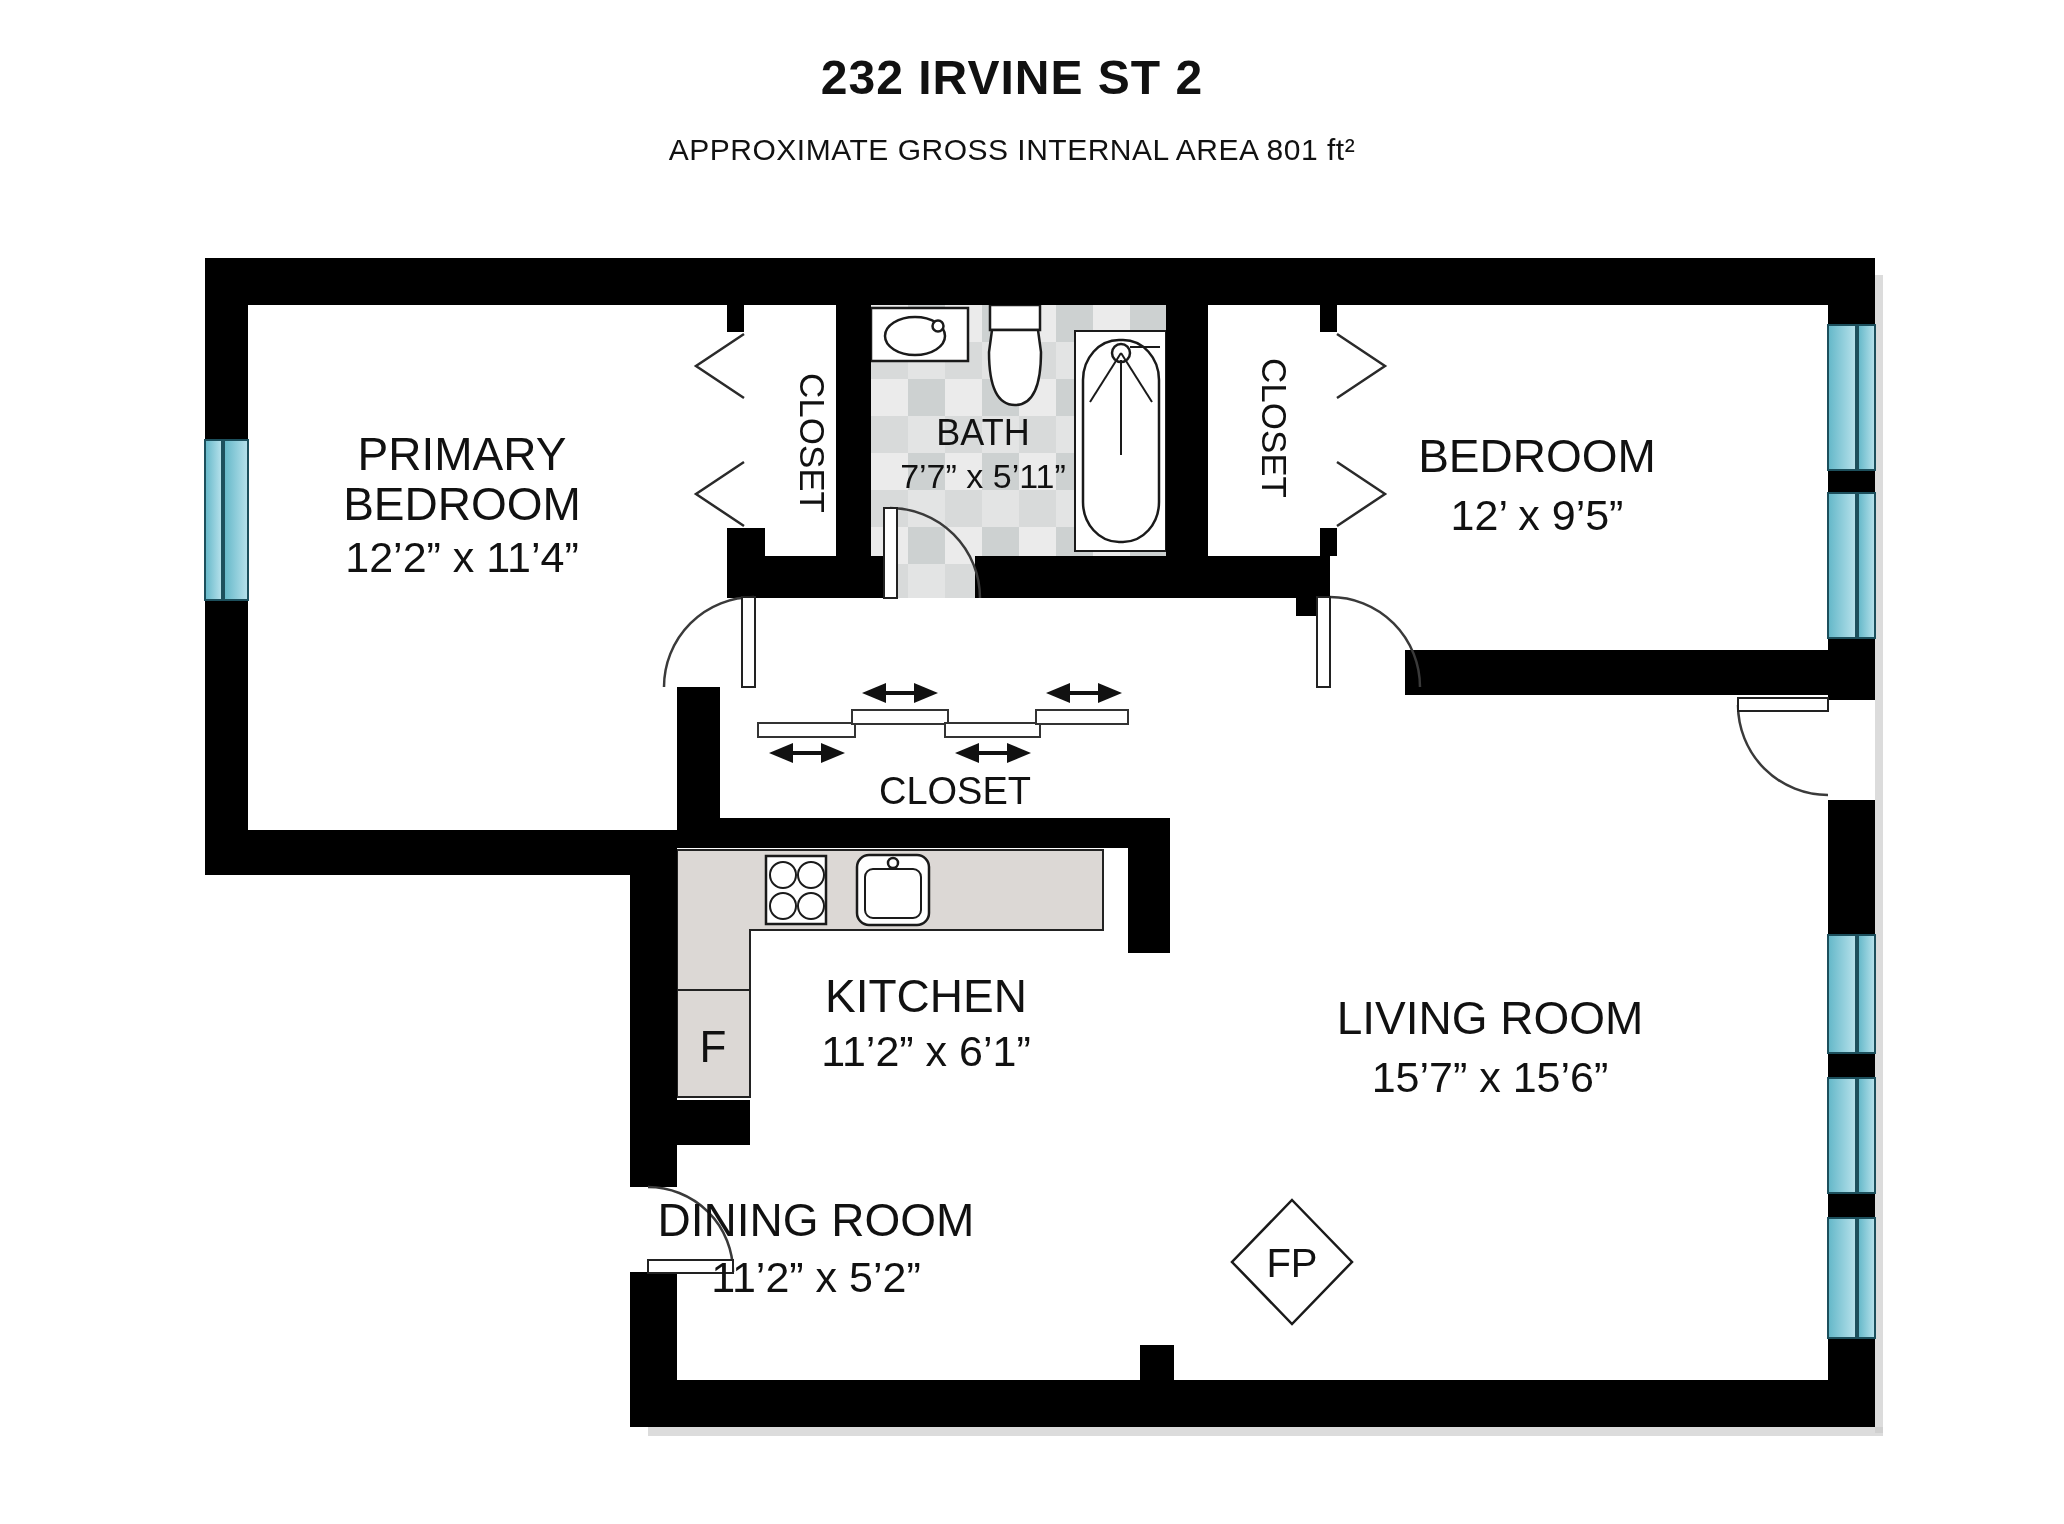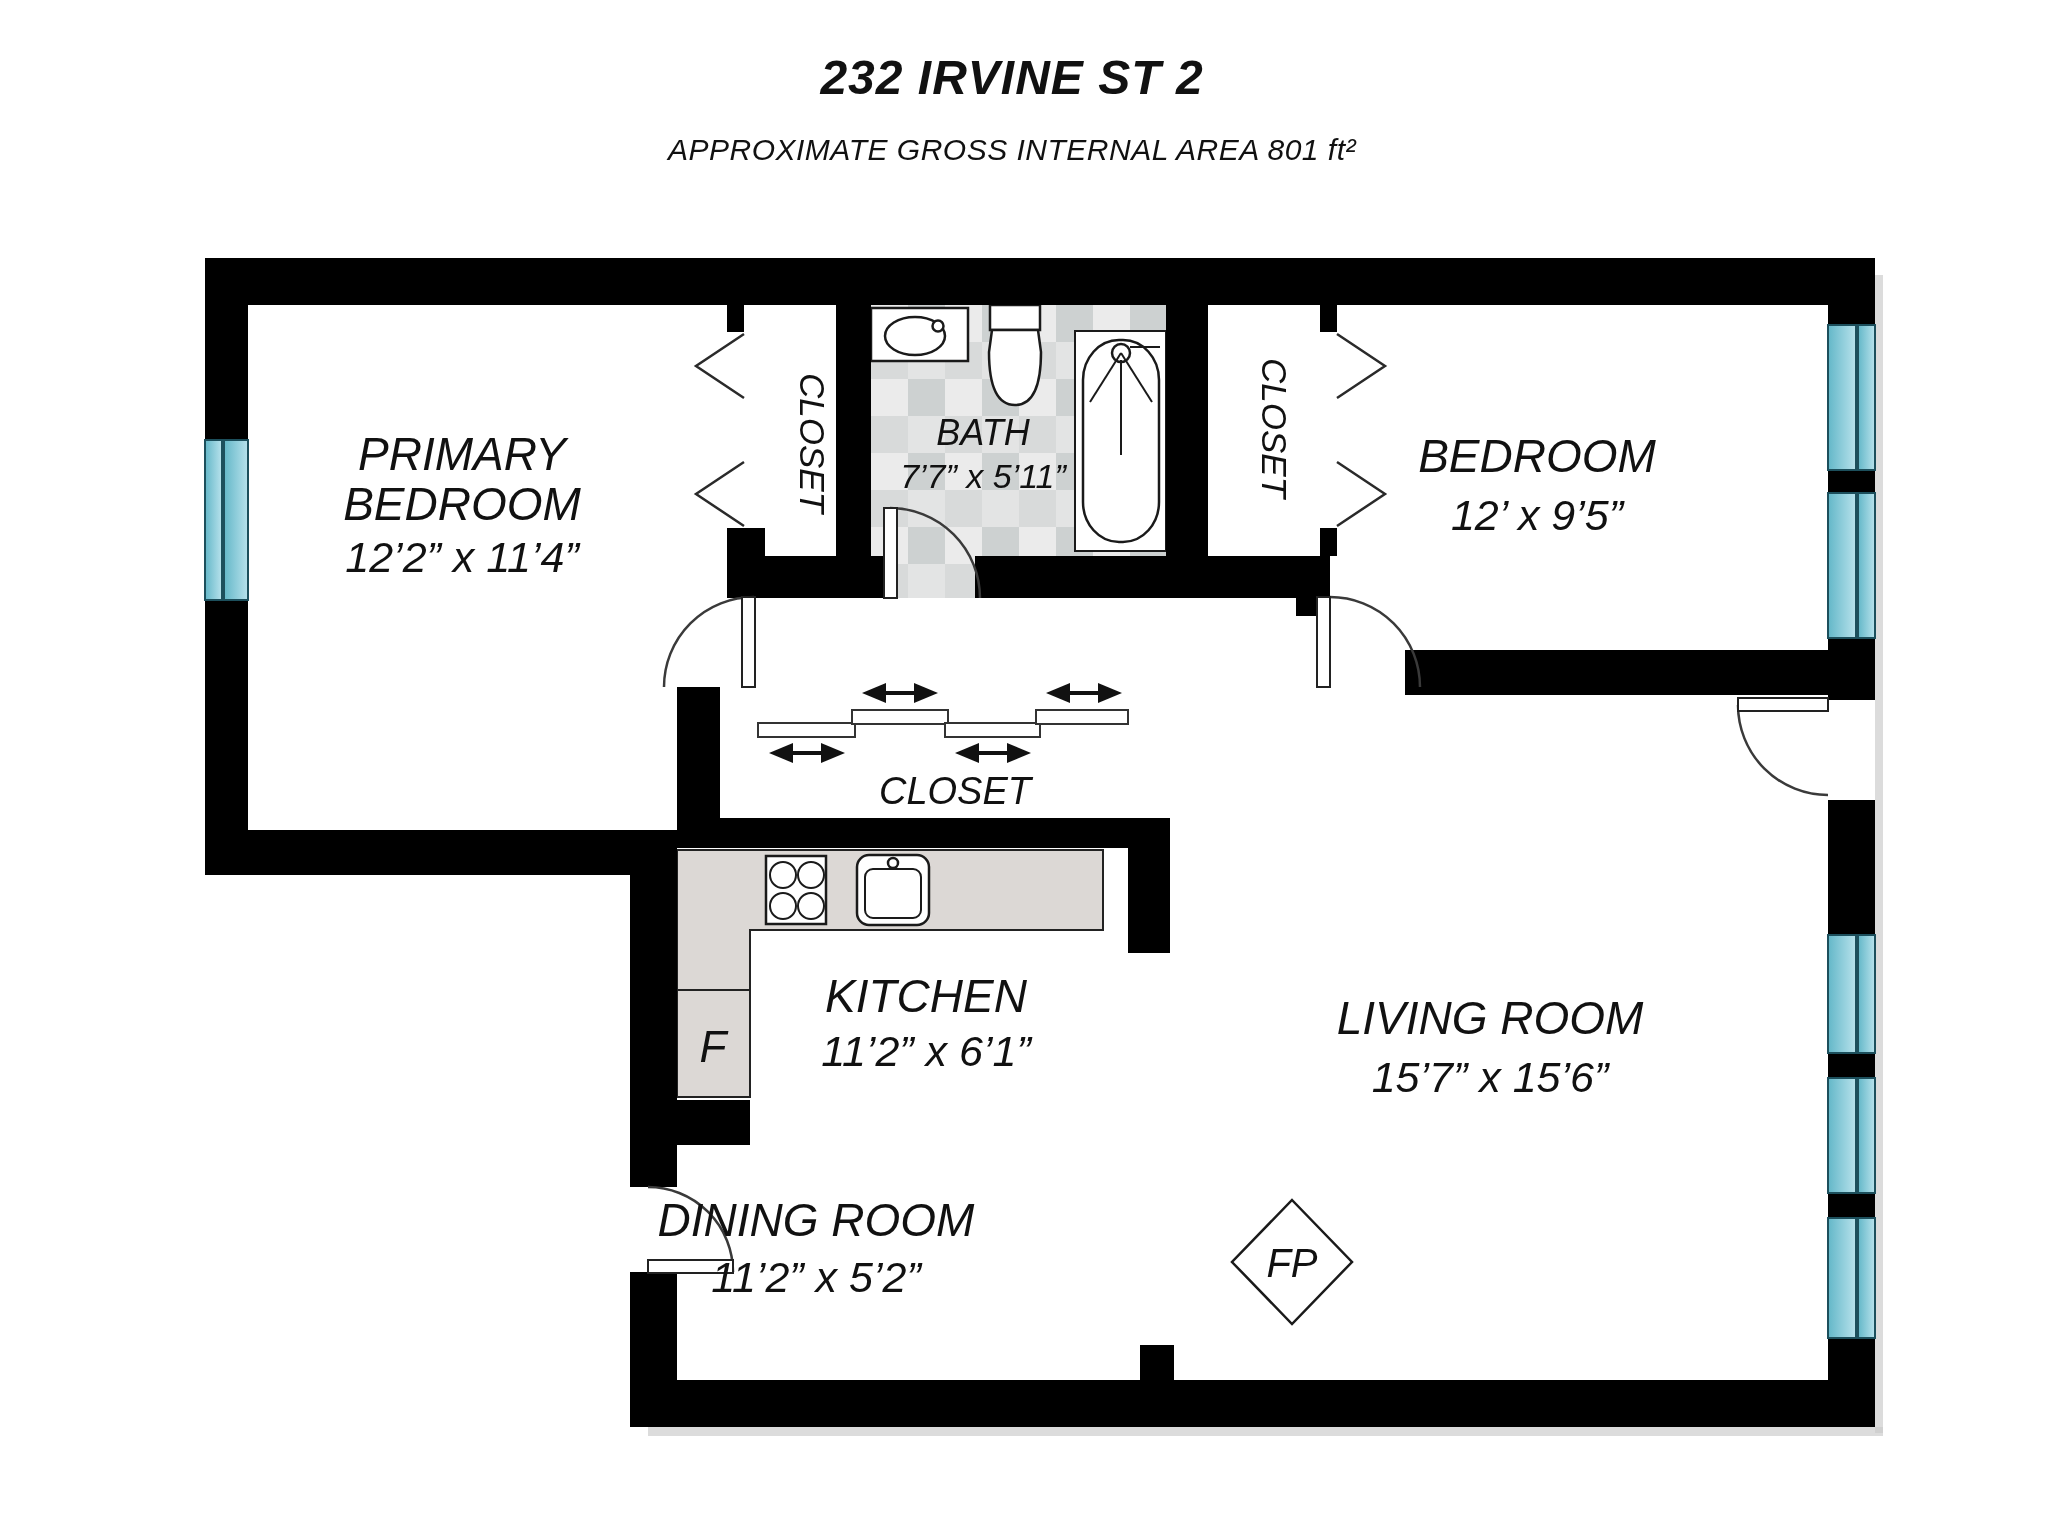--- a/index.html
+++ b/index.html
@@ -1,18 +1,18 @@
 <!DOCTYPE html>
 <html><head>
 <meta charset="utf-8">
 <style>
   html,body{margin:0;padding:0;background:#ffffff;}
   .page{
     width:2064px;height:1524px;background:#ffffff;position:relative;
-    font-family:"Liberation Sans",sans-serif;overflow:hidden;font-style:italic;
+    font-family:"Liberation Sans",sans-serif;overflow:hidden;
   }
   svg{display:block;}
   .wall{fill:#000000;stroke:none;}
   .stub{fill:#000000;}
   .room-label{font-family:"Liberation Sans",sans-serif;font-size:46px;fill:#111;text-anchor:middle;}
   .dim-label{font-family:"Liberation Sans",sans-serif;font-size:43px;fill:#111;text-anchor:middle;}
   .small-label{font-family:"Liberation Sans",sans-serif;font-size:36px;fill:#111;text-anchor:middle;}
   .small-dim{font-family:"Liberation Sans",sans-serif;font-size:34px;fill:#111;text-anchor:middle;}
   .closet-label{font-family:"Liberation Sans",sans-serif;font-size:35px;fill:#111;text-anchor:middle;}
   .closet-label-h{font-family:"Liberation Sans",sans-serif;font-size:38px;fill:#111;text-anchor:middle;}

